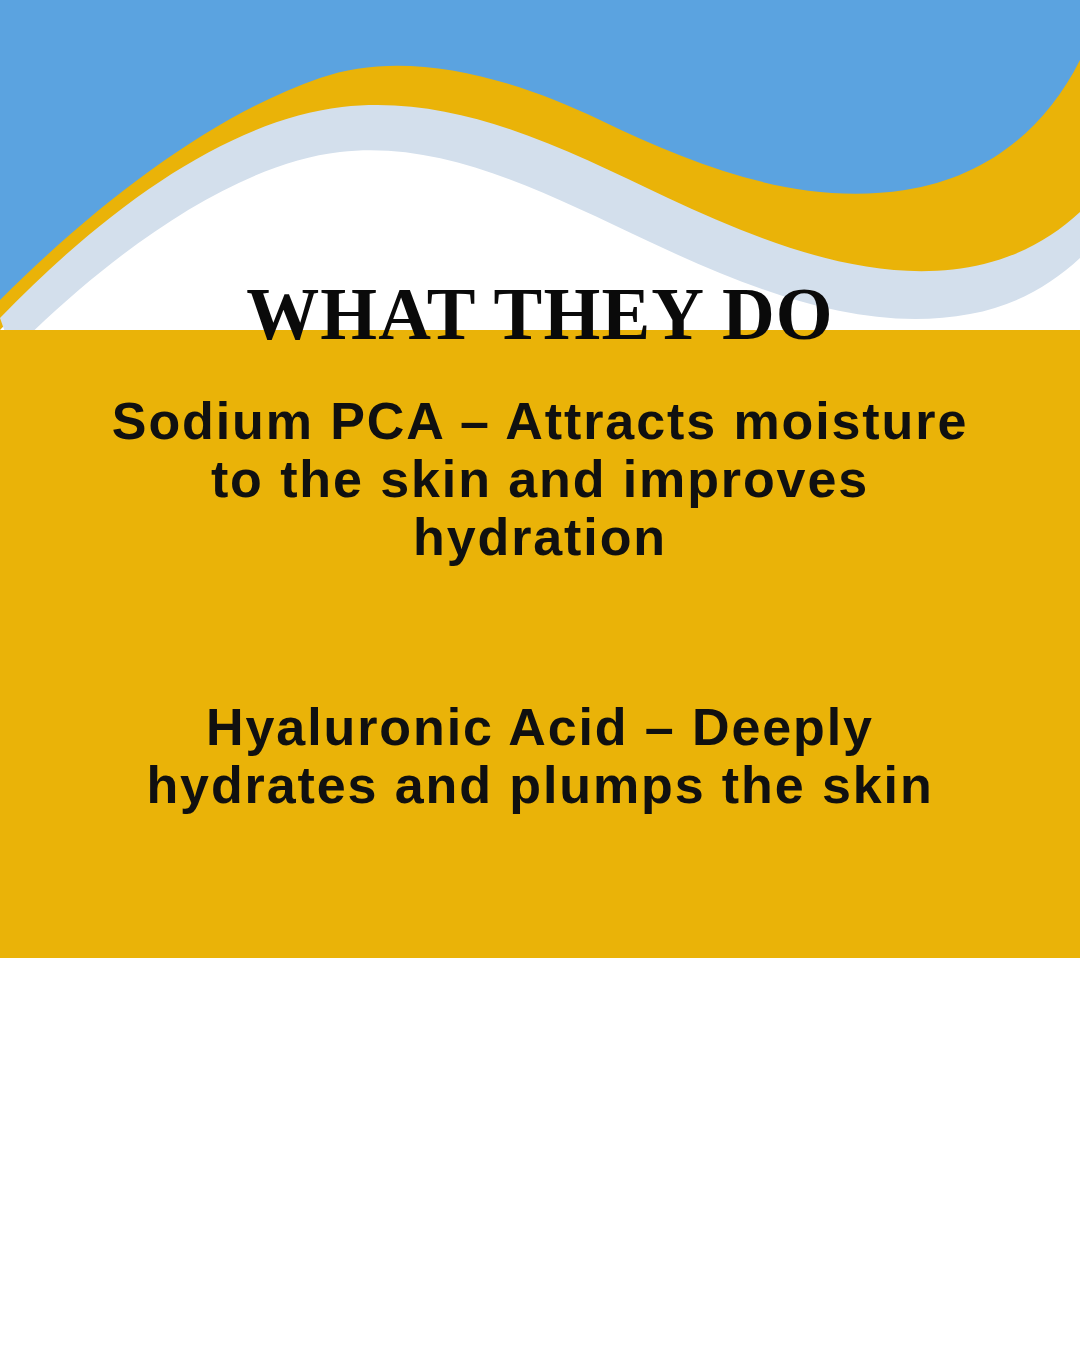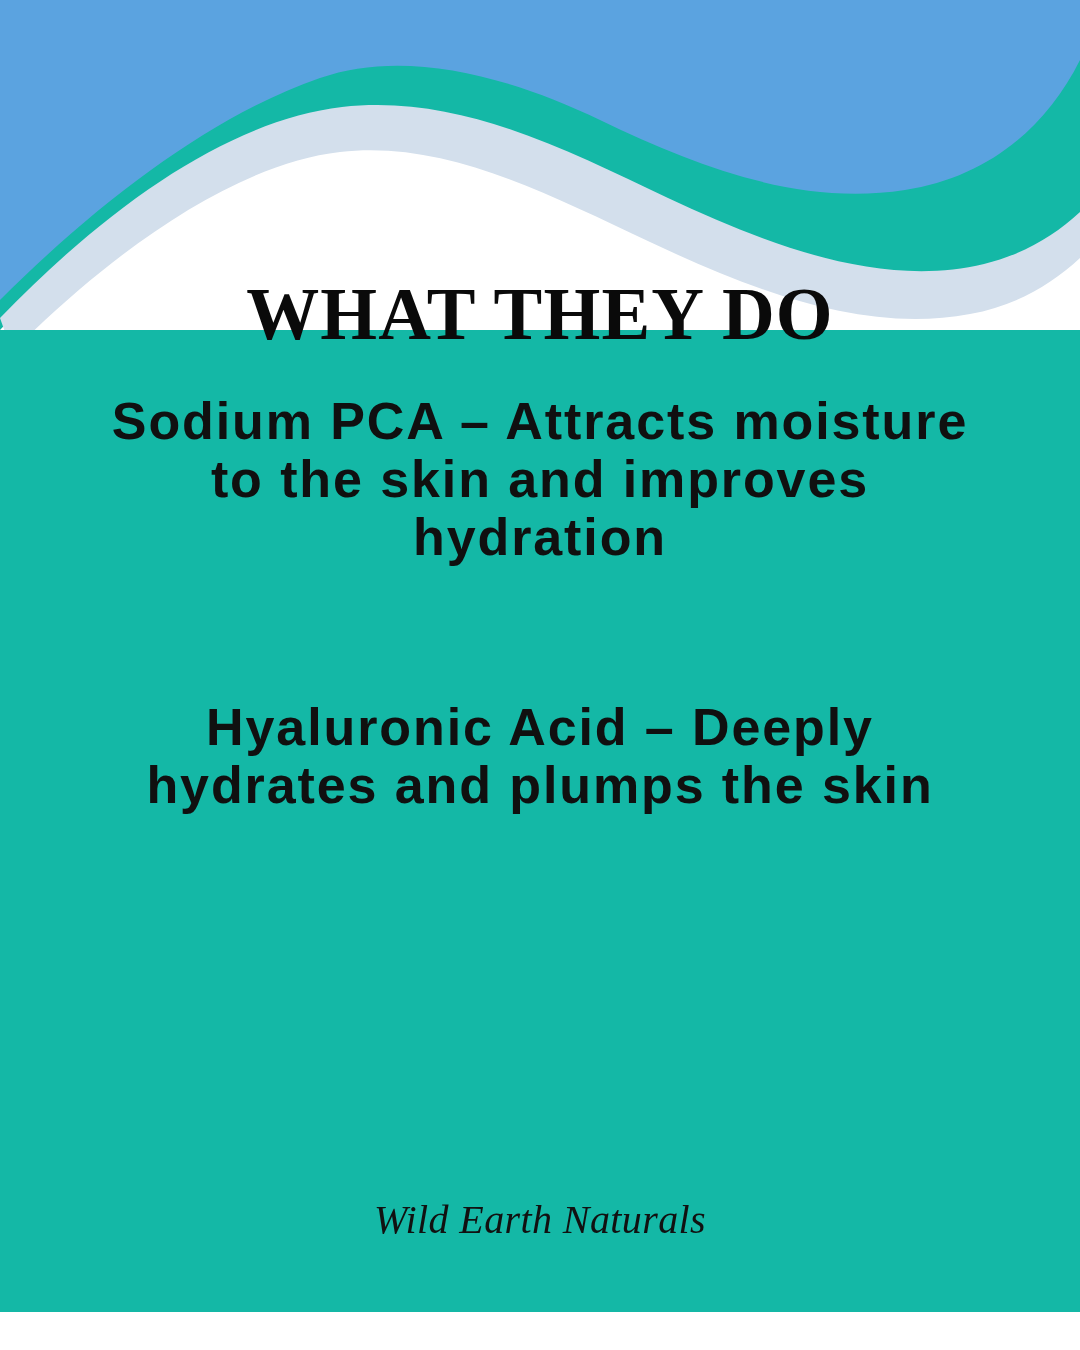--- a/index.html
+++ b/index.html
@@ -11,22 +11,22 @@
   body {
     width: 1080px;
     height: 1350px;
     overflow: hidden;
     font-family: "Liberation Sans", sans-serif;
   }
 
   .poster {
     position: relative;
     width: 1080px;
-    height: 1312px;
-    background: #14b8a6;
+    height: 958px;
+    background: #eab308;
     overflow: hidden;
   }
 
   
   .wave-layer {
     position: absolute;
     top: 0;
     left: 0;
     width: 1080px;
     height: 330px;

